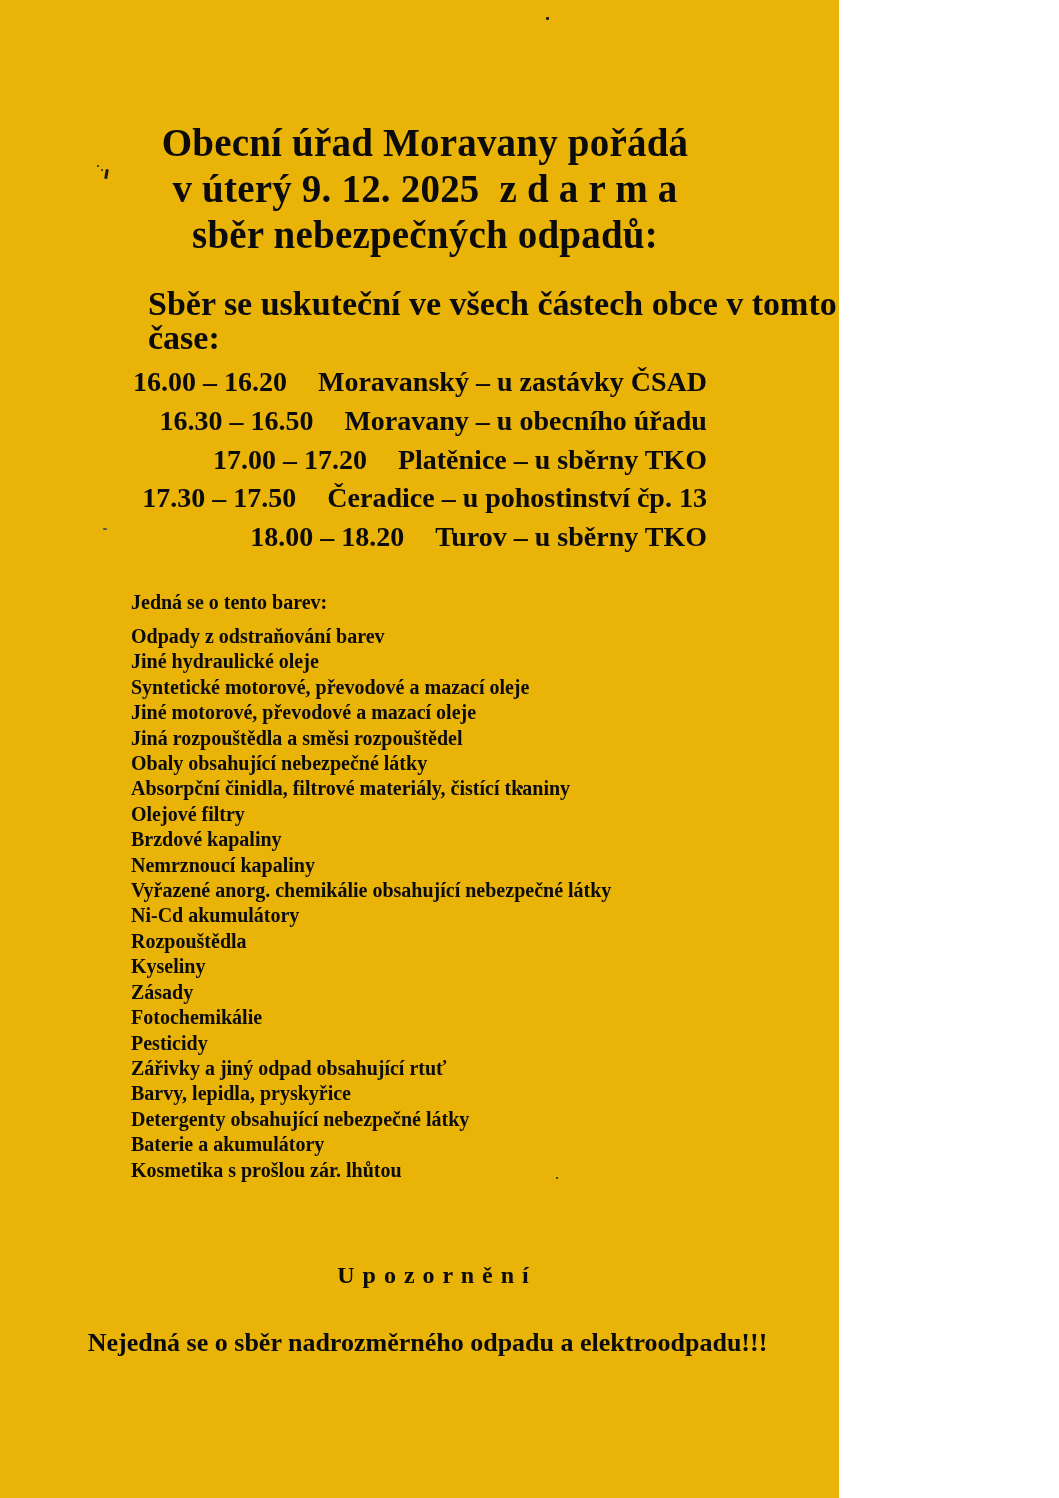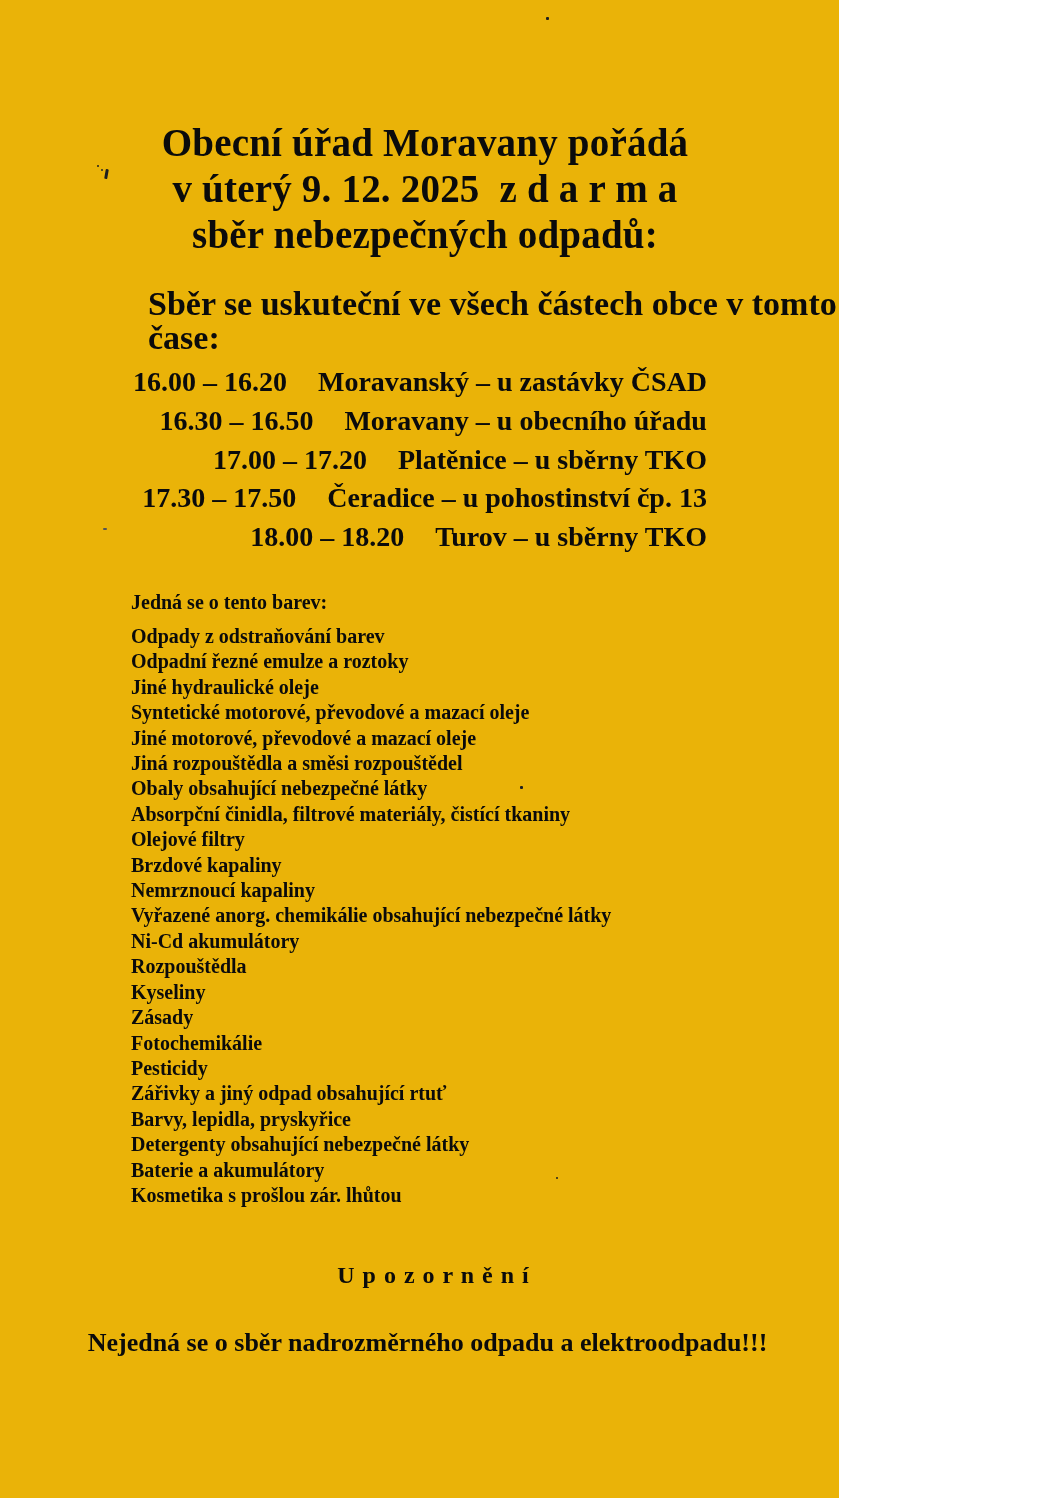--- a/index.html
+++ b/index.html
@@ -123,21 +123,20 @@
     <div class="schedule-row">
       <span class="schedule-time bindtext">18.00 – 18.20</span>
       <span class="schedule-place bindtext">Turov – u sběrny TKO</span>
     </div>
   </div>
 
   <div class="waste-heading bindtext">Jedná se o tento barev:</div>
 
   <div class="waste-list">
     <div class="bindtext">Odpady z odstraňování barev</div>
-    <div class="bindtext">Odpadní řezné emulze a roztoky</div>
     <div class="bindtext">Jiné hydraulické oleje</div>
     <div class="bindtext">Syntetické motorové, převodové a mazací oleje</div>
     <div class="bindtext">Jiné motorové, převodové a mazací oleje</div>
     <div class="bindtext">Jiná rozpouštědla a směsi rozpouštědel</div>
     <div class="bindtext">Obaly obsahující nebezpečné látky</div>
     <div class="bindtext">Absorpční činidla, filtrové materiály, čistící tkaniny</div>
     <div class="bindtext">Olejové filtry</div>
     <div class="bindtext">Brzdové kapaliny</div>
     <div class="bindtext">Nemrznoucí kapaliny</div>
     <div class="bindtext">Vyřazené anorg. chemikálie obsahující nebezpečné látky</div>

